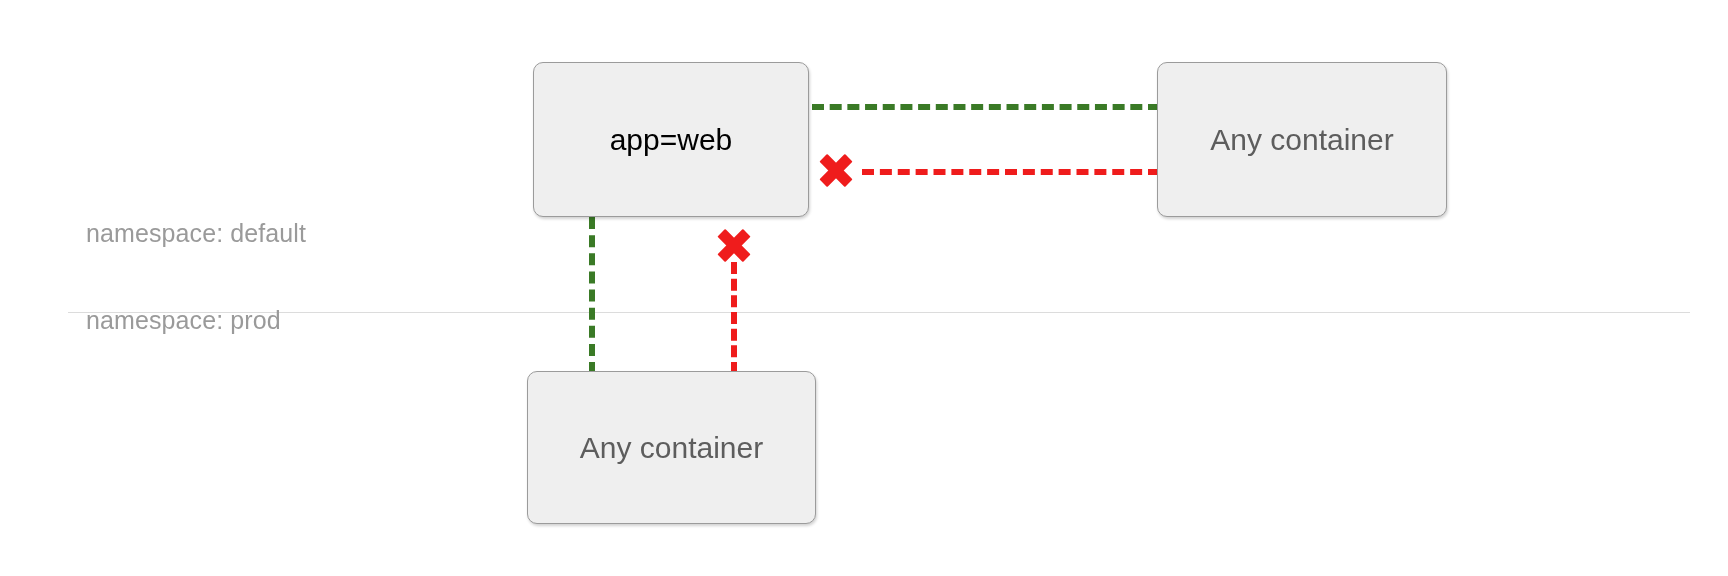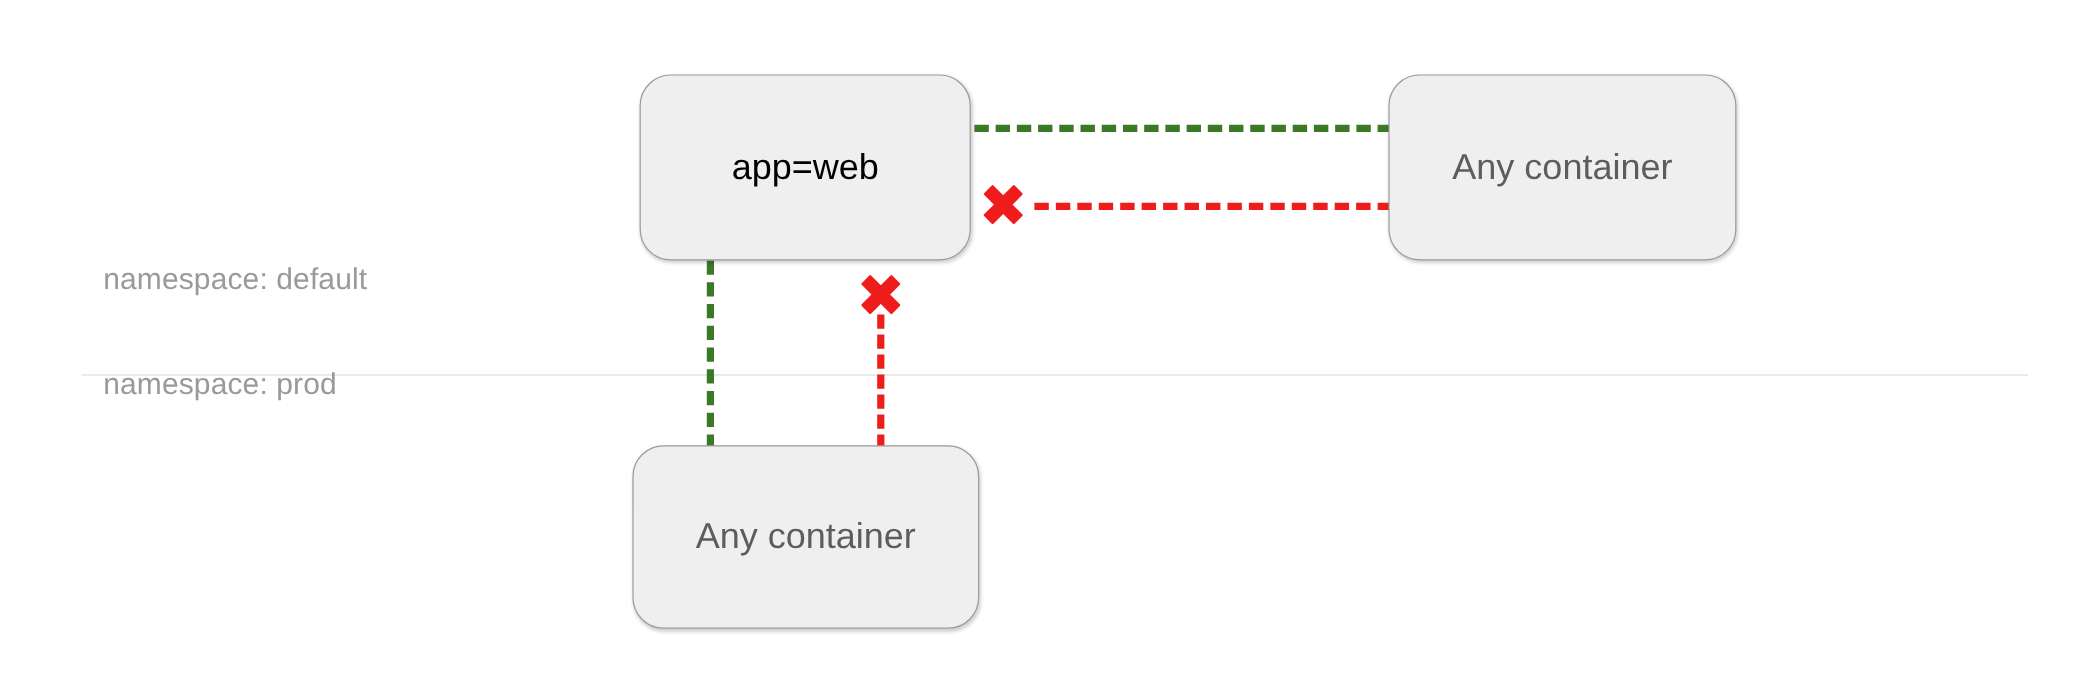--- a/index.html
+++ b/index.html
@@ -38,21 +38,21 @@
   }
   .ns-label-default { left: 86px; top: 219px; }
   .ns-label-prod    { left: 86px; top: 306px; }
 
   
   .node {
     position: absolute;
     box-sizing: border-box;
     background: #efefef;
     border: 1px solid #9b9b9b;
-    border-radius: 26px;
+    border-radius: 10px;
     display: flex;
     align-items: center;
     justify-content: center;
     box-shadow: 1px 2px 3px rgba(0,0,0,0.18);
   }
   .node-label {
     font-size: 30px;
     line-height: 1;
     white-space: nowrap;
   }

